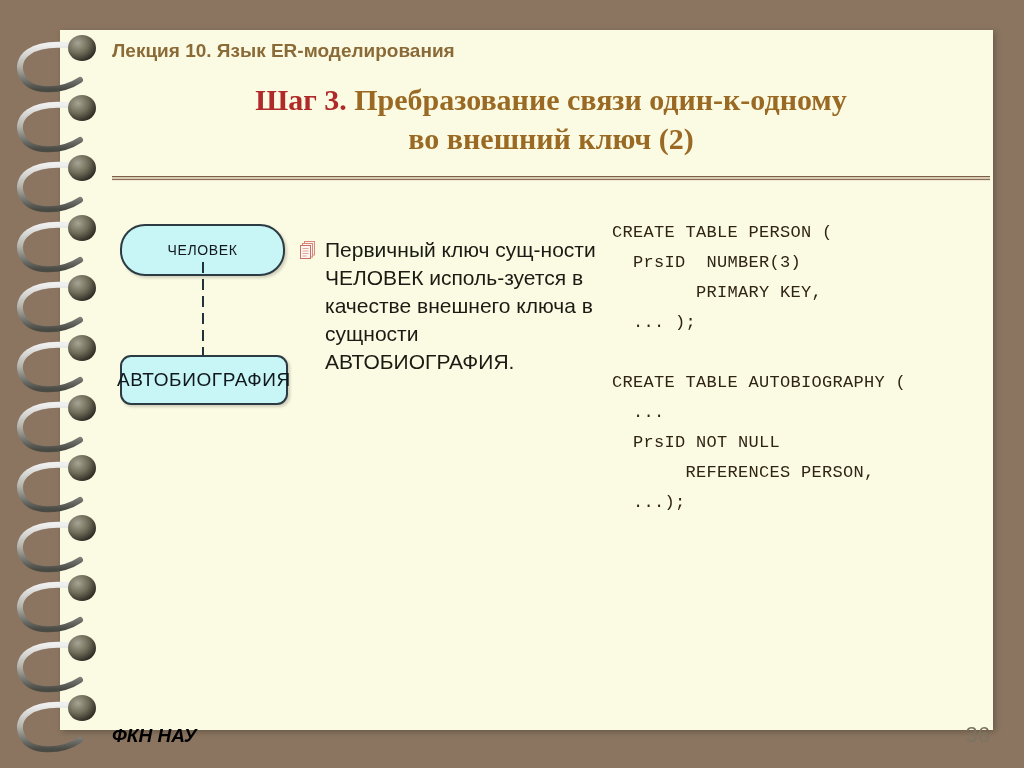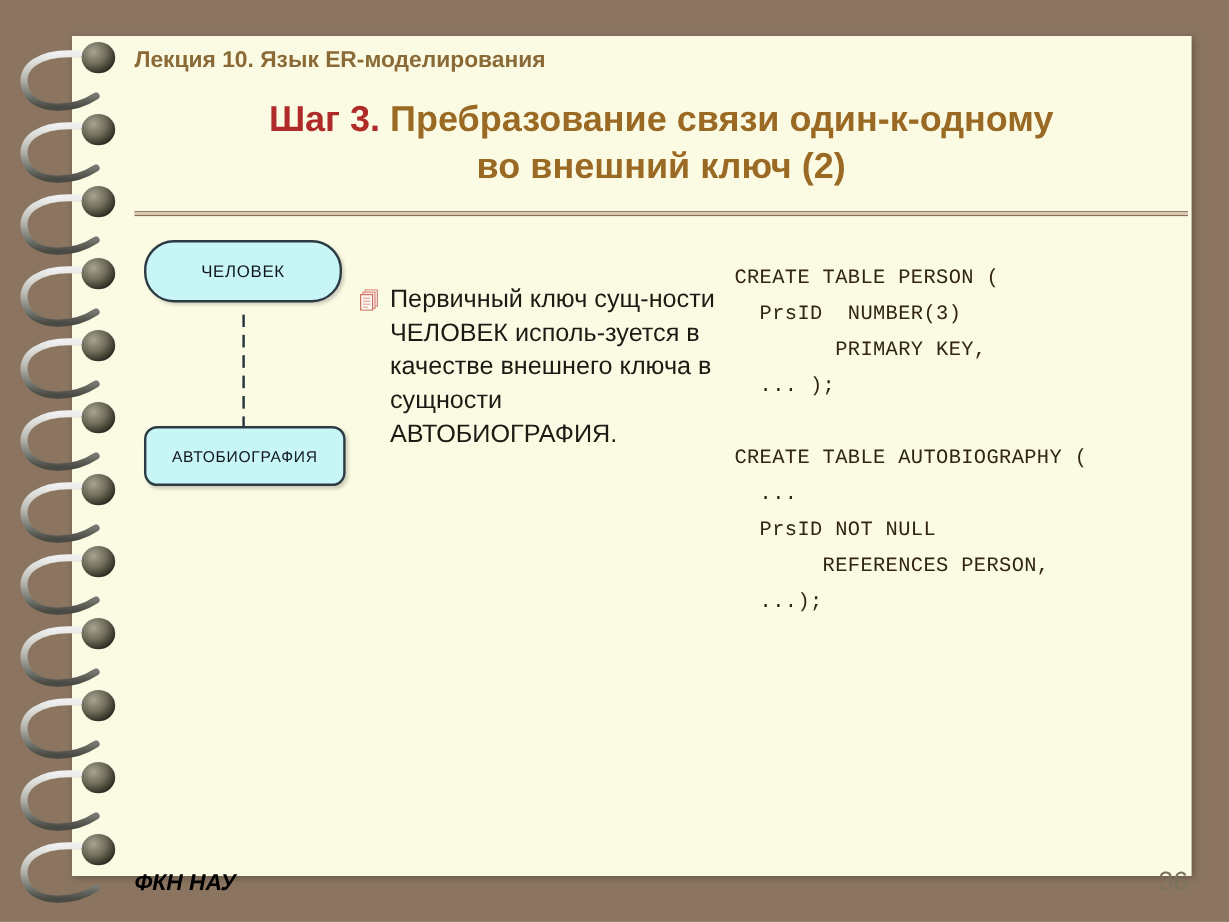--- a/index.html
+++ b/index.html
@@ -64,21 +64,21 @@
 
   
   .title-block {
     position: absolute;
     left: 112px;
     top: 80px;
     width: 878px;
     text-align: center;
   }
   .title-line {
-    font-family: Liberation Sans, sans-serif;
+    font-family: Liberation Serif, serif;
     font-weight: bold;
     font-size: 30px;
     line-height: 39px;
     color: #9a6a24;
     letter-spacing: 0px;
   }
   .title-step {
     color: #b02a2a;
   }
 
@@ -113,27 +113,27 @@
     display: flex;
     align-items: center;
     justify-content: center;
     font-family: "Liberation Sans", sans-serif;
     font-size: 14px;
     letter-spacing: 0.6px;
     color: #10181e;
     box-shadow: 2px 2px 3px rgba(0,0,0,0.18);
   }
   #entity-person {
-    left: 2px; top: 0;
+    left: 2px; top: 24px;
     width: 165px; height: 52px; border-radius: 25px;
   }
   #entity-autobio {
     left: 2px; top: 155px;
     width: 168px; height: 50px;
-    font-size: 13px;
+    font-size: 19px;
   }
   .er-link {
     position: absolute;
     left: 84px;
     top: 62px;
     width: 2px;
     height: 93px;
     background-image: linear-gradient(to bottom, #23313b 62%, transparent 62%);
     background-size: 2px 17px;
   }

